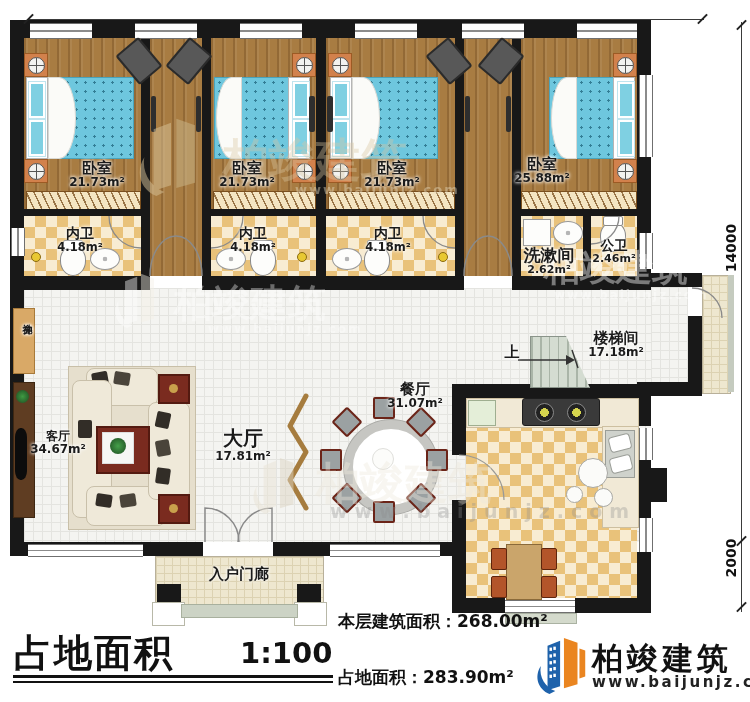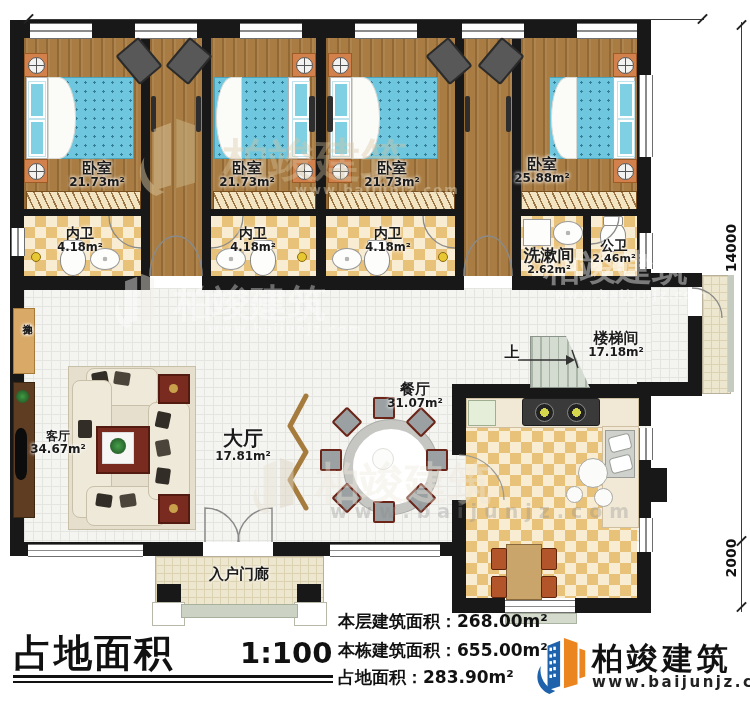--- a/index.html
+++ b/index.html
@@ -401,23 +401,20 @@
   <div class="dim" style="left:698px;top:550px;width:66px;font-size:14px;transform:rotate(-90deg);">2000</div>
 
   <div class="abs" style="left:14px;top:628px;font-size:38px;font-weight:bold;color:#111;letter-spacing:2px;white-space:nowrap;">占地面积</div>
   <div class="abs" style="left:240px;top:636px;font-size:29px;font-weight:bold;color:#111;white-space:nowrap;">1:100</div>
   <div class="abs" style="left:13px;top:675px;width:320px;height:3px;background:#111;"></div>
   <div class="abs" style="left:13px;top:681px;width:320px;height:1.5px;background:#111;"></div>
 
   <div class="spec" style="left:338px;top:610px;">
     <span>本层建筑面积：</span><span>268.00m²</span>
   </div>
-  <div class="spec" style="left:338px;top:639px;">
-    <span>本栋建筑面积：</span><span>655.00m²</span>
-  </div>
   <div class="spec" style="left:338px;top:666px;">
     <span>占地面积：</span><span>283.90m²</span>
   </div>
 
   <div class="abs" style="left:534px;top:634px;width:60px;height:66px;">
     <svg width="58" height="62" viewBox="0 0 60 64">
       <path d="M16,62 C4,57 0,44 7,33 C5,45 12,55 22,59 Z" fill="#1e62ab"></path>
       <polygon points="14,12 27,7 27,54 14,58" fill="#1e62ab"></polygon>
       <rect x="16" y="14" width="2.6" height="3.4" fill="#fff"></rect>
         <rect x="20" y="13" width="2.6" height="3.4" fill="#fff"></rect>

